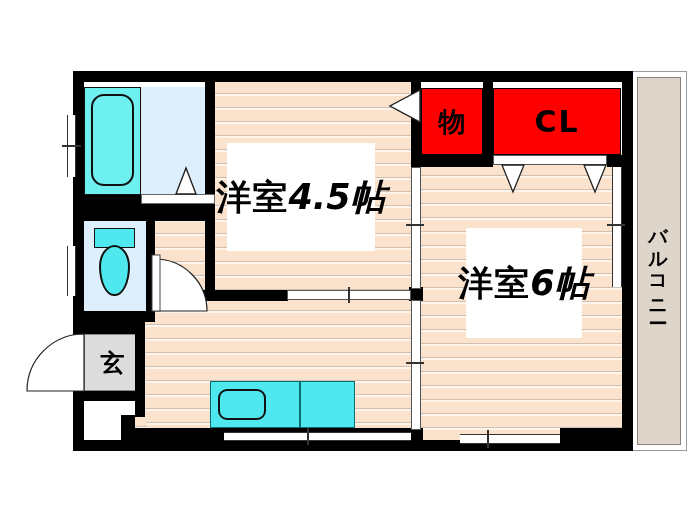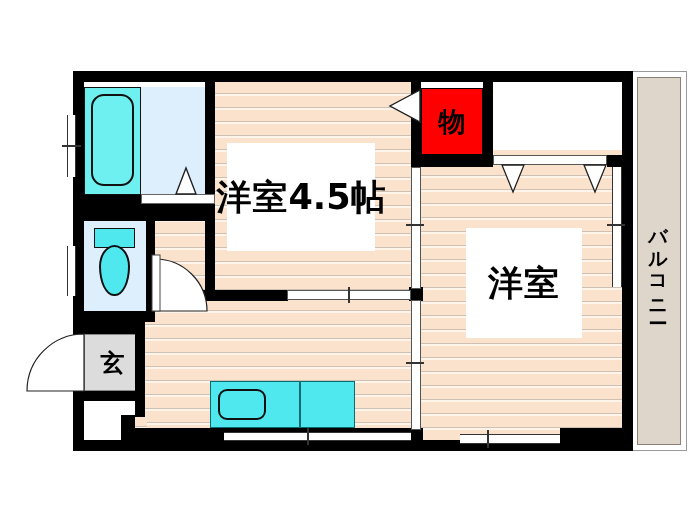--- a/index.html
+++ b/index.html
@@ -84,21 +84,21 @@
     background: #ffffff;
     display: flex;
     align-items: center;
     justify-content: center;
     line-height: 1.0;
     color: #000;
     font-weight: 700;
     white-space: nowrap;
   }
   .room-label .ln1 { font-size: 35px; letter-spacing: 1px; }
-  .room-label .ln2 { font-size: 35px; letter-spacing: 0px; }
+  .room-label .ln2 { font-size: 35px; letter-spacing: 0px; font-style: italic; }
   .kitchen-label {
     background: #ffffff;
     color: #000;
     font-weight: 700;
     font-size: 37px;
     display: flex;
     align-items: center;
     justify-content: center;
     white-space: nowrap;
   }
@@ -199,20 +199,23 @@
 
   <div class="abs wall" style="left:84px; top:322px; width:61px; height:12px;"></div>
   <div class="abs wall" style="left:135px; top:322px; width:10px; height:95px;"></div>
   <div class="abs wall" style="left:84px; top:391px; width:61px; height:10px;"></div>
 
   <div class="abs wall" style="left:411px; top:82px; width:10px; height:208px;"></div>
   <div class="abs redbox" style="left:421px; top:88px; width:62px; height:67px; font-size:27px;">
     <span>物</span>
   </div>
   <div class="abs wall" style="left:483px; top:82px; width:10px; height:74px;"></div>
+  <div class="abs redbox" style="left:493px; top:88px; width:128px; height:67px; font-size:30px; letter-spacing:2px;">
+    <span>CL</span>
+  </div>
 
   <div class="abs wall" style="left:411px; top:155px; width:82px; height:12px;"></div>
 
   <div class="abs" style="left:493px; top:155px; width:114px; height:10px; background:#ffffff; border:1px solid #555;"></div>
   <div class="abs wall" style="left:607px; top:155px; width:15px; height:12px;"></div>
 
   <div class="abs wall" style="left:196px; top:290px; width:92px; height:11px;"></div>
 
   <div class="abs wall" style="left:205px; top:205px; width:10px; height:95px;"></div>
 
@@ -264,16 +267,17 @@
   <div class="abs sink" style="left:218px; top:389px; width:48px; height:31px;"></div>
   <div class="abs counter-divider" style="left:299px; top:381px; width:2px; height:47px;"></div>
 
   <div class="abs room-label" style="left:227px; top:143px; width:148px; height:108px;">
     <span class="ln1">洋室</span>
     <span class="ln2">4.5帖</span>
   </div>
 
   <div class="abs room-label" style="left:466px; top:228px; width:116px; height:110px;">
     <span class="ln1">洋室</span>
+    <span class="ln2">6帖</span>
   </div>
 
 
 </div>
 
 </body></html>

